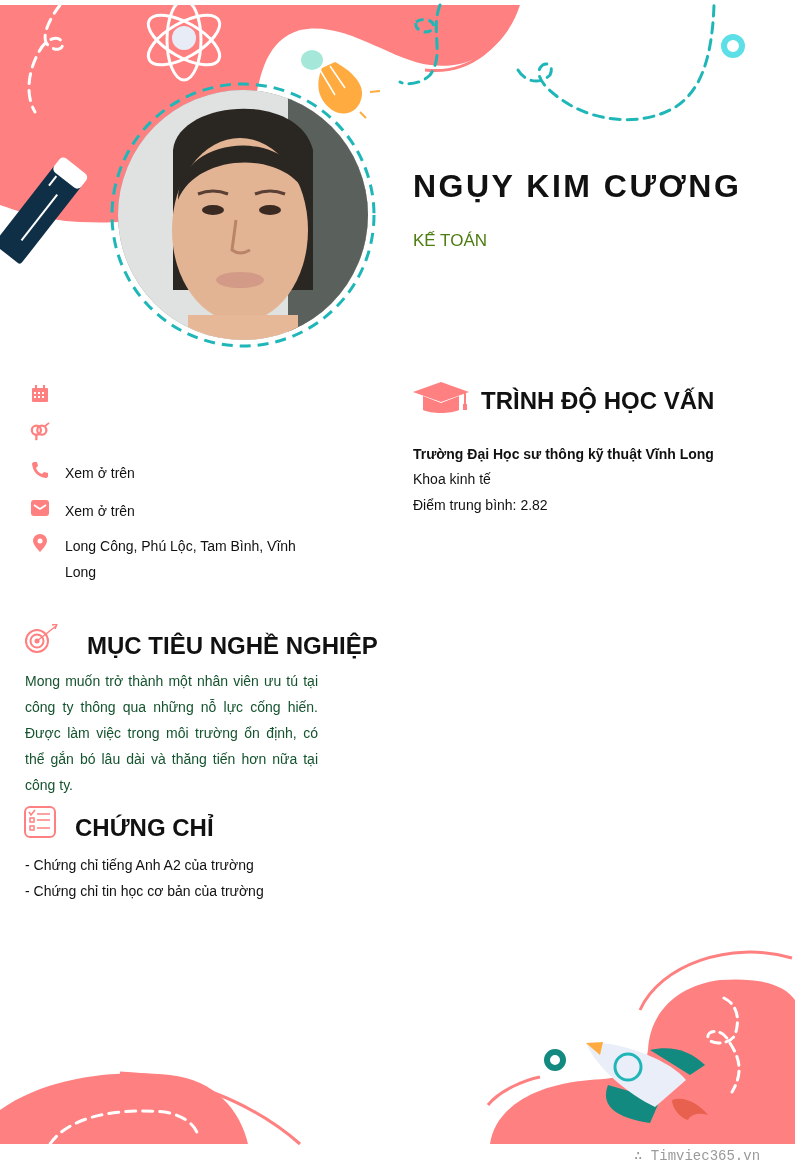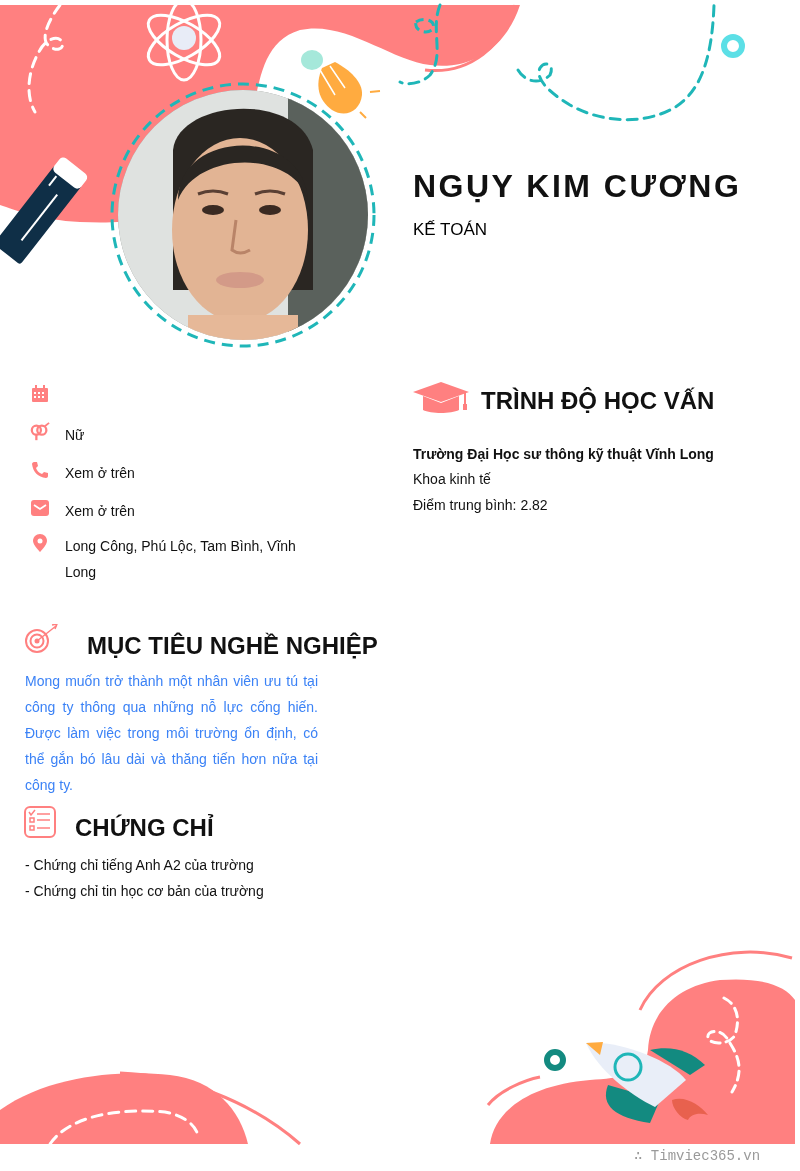--- a/index.html
+++ b/index.html
@@ -1,29 +1,29 @@
 <!DOCTYPE html>
 <html><head>
 <meta charset="utf-8">
 <style>
   * { margin:0; padding:0; box-sizing:border-box; }
   html, body { width:800px; height:1171px; background:#ffffff; overflow:hidden; }
   body { position:relative; font-family:"Liberation Sans", sans-serif; color:#111; }
   .abs { position:absolute; }
   .deco { position:absolute; left:0; top:0; }
   .name { position:absolute; left:413px; top:168px; font-size:32px; font-weight:bold; letter-spacing:2.5px; color:#111; }
-  .job { position:absolute; left:413px; top:220px; font-size:17px; color:#000000; }
+  .job { position:absolute; left:413px; top:231px; font-size:17px; color:#4d7c0f; }
   .photo-wrap { position:absolute; left:110px; top:82px; width:266px; height:266px; }
   .photo { position:absolute; left:8px; top:8px; width:250px; height:250px; border-radius:50%; overflow:hidden; background:#8a8f8c; }
   .info-row { position:absolute; left:30px; display:flex; align-items:flex-start; }
   .info-icon { width:20px; height:20px; margin-right:15px; flex:none; display:flex; align-items:center; justify-content:center; }
   .info-text { font-size:14px; line-height:26px; color:#111; width:240px; }
   .sec-title { position:absolute; font-size:24px; font-weight:bold; color:#111; }
   .body-text { position:absolute; font-size:14px; line-height:26px; color:#111; }
-  .obj-text { position:absolute; left:25px; top:668px; width:293px; font-size:14px; line-height:26px; text-align:justify; color:#3b82f6; }
+  .obj-text { position:absolute; left:25px; top:668px; width:293px; font-size:14px; line-height:26px; text-align:justify; color:#14532d; }
   .watermark { position:absolute; left:634px; top:1147px; font-family:"Liberation Mono", monospace; font-size:14px; color:#9a9a9a; }
 </style>
 </head>
 <body>
 
 <svg class="deco" width="800" height="360" viewBox="0 0 800 360">
 
   <path d="M0 5 L520 5 C505 50 470 70 430 65 C390 60 345 20 300 30 C250 45 262 110 240 150 C210 215 150 225 80 222 C40 220 15 210 0 205 Z" fill="#ff8080"></path>
 
   <path d="M515 5 C505 45 470 75 425 70" fill="none" stroke="#ff8080" stroke-width="3"></path>
@@ -100,21 +100,20 @@
 </div>
 <div class="info-row" style="top:422px;">
   <span class="info-icon">
     <svg width="22" height="20" viewBox="0 0 22 20">
         <circle cx="7" cy="8" r="5" fill="none" stroke="#ff8080" stroke-width="2.5"></circle>
         <circle cx="13" cy="8" r="5" fill="none" stroke="#ff8080" stroke-width="2.5"></circle>
         <line x1="7" y1="13" x2="7" y2="19" stroke="#ff8080" stroke-width="2.5"></line>
         <line x1="16" y1="4" x2="21" y2="0" stroke="#ff8080" stroke-width="2"></line>
       </svg>
   </span>
-  <span class="info-text">Nữ</span>
 </div>
 <div class="info-row" style="top:460px;">
   <span class="info-icon">
     <svg width="18" height="18" viewBox="0 0 18 18">
         <path d="M3 1 L6 1 L7 5 L5 7 C6 10 8 12 11 13 L13 11 L17 12 L17 15 C17 16 16 17 15 17 C7 16 2 11 1 3 C1 2 2 1 3 1 Z" fill="#ff8080"></path>
       </svg>
   </span>
   <span class="info-text">Xem ở trên</span>
 </div>
 <div class="info-row" style="top:498px;">

